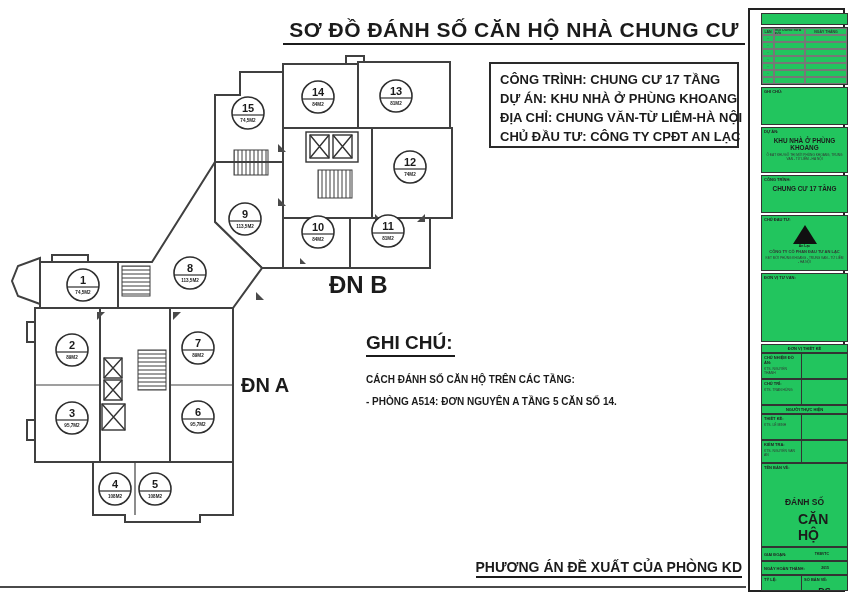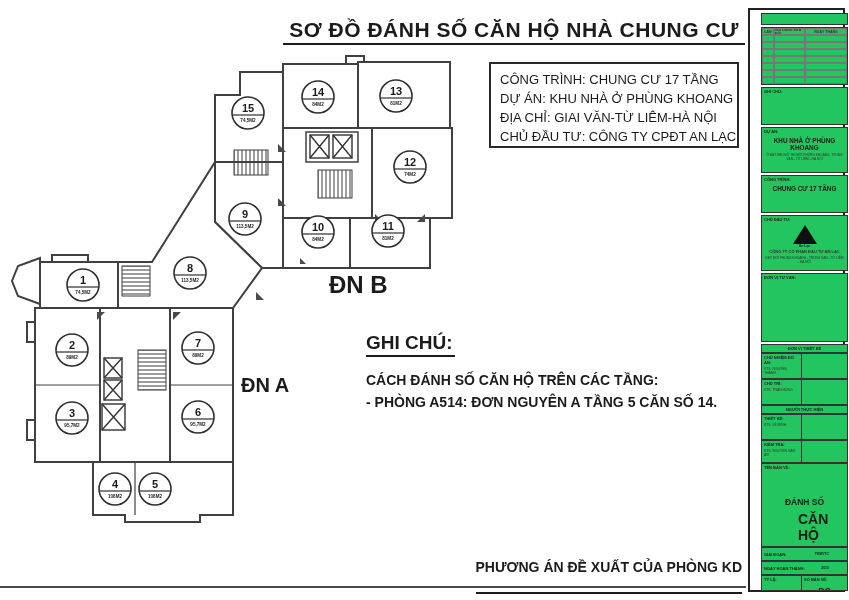--- a/index.html
+++ b/index.html
@@ -3,28 +3,28 @@
 <meta charset="utf-8">
 <style>
   html,body{margin:0;padding:0;background:#fff;width:849px;height:600px;overflow:hidden;
     font-family:"Liberation Sans",sans-serif;color:#1b1b1b;}
   #sheet{position:relative;width:849px;height:600px;background:#fff;}
   .abs{position:absolute;}
   
   #main-title{top:18px;left:0;width:745px;text-align:right;font-size:21px;font-weight:bold;letter-spacing:.5px;}
   #main-title span{border-bottom:2px solid #1b1b1b;padding:0 6px 2px 6px;}
   #info-box{top:62px;left:489px;width:250px;height:86px;border:2px solid #2a2a2a;
-    padding:6px 9px;box-sizing:border-box;font-size:13px;font-weight:normal;line-height:19px;white-space:nowrap;}
+    padding:6px 9px;box-sizing:border-box;font-size:13px;font-weight:bold;line-height:19px;white-space:nowrap;}
   #notes{top:332px;left:366px;width:375px;}
   #notes-heading{font-size:19px;font-weight:bold;display:inline-block;border-bottom:2.5px solid #1b1b1b;padding:0 2px 1px 0;margin-bottom:12px;}
-  .note-line{font-size:14px;font-weight:bold;line-height:22px;white-space:nowrap;}
+  .note-line{font-size:10px;font-weight:bold;line-height:22px;white-space:nowrap;}
   #label-dna{top:374px;left:241px;font-size:20px;font-weight:bold;}
   #label-dnb{top:271px;left:329px;font-size:24px;font-weight:bold;}
   #footer-note{top:559px;left:400px;width:342px;text-align:right;font-size:14px;font-weight:bold;}
-  #footer-note span{border-bottom:2px solid #1b1b1b;padding-bottom:17px;}
+  #footer-note span{border-bottom:2px solid #1b1b1b;padding-bottom:1px;}
   #bottom-frame{top:586px;left:0;width:746px;border-top:2px solid #4a4a4a;height:0;}
   
   #titleblock{top:8px;left:748px;width:97px;height:584px;border:2px solid #222;box-sizing:border-box;background:#fff;}
   .tb-box{position:absolute;left:11px;width:87px;border:1px solid #333;box-sizing:border-box;background:#22c55e;overflow:hidden;}
   #tb-topbox{top:3px;height:12px;}
   #tb-rev{top:17px;height:58px;display:grid;grid-template-columns:12px 31px 1fr;grid-auto-rows:1fr;}
   .rt-cell{border:.5px solid #777;font-size:3.5px;font-weight:bold;display:flex;align-items:center;justify-content:center;overflow:hidden;color:#333;}
   #tb-note{top:77px;height:38px;}
   #tb-proj{top:117px;height:46px;}
   #tb-work{top:165px;height:38px;}
@@ -230,21 +230,21 @@
       </g>
   </svg>
 
   <div class="abs" id="main-title">
     <span>SƠ ĐỒ ĐÁNH SỐ CĂN HỘ NHÀ CHUNG CƯ</span>
   </div>
 
   <div class="abs" id="info-box">
     <div>CÔNG TRÌNH: CHUNG CƯ 17 TẦNG</div>
     <div>DỰ ÁN: KHU NHÀ Ở PHÙNG KHOANG</div>
-    <div>ĐỊA CHỈ: GIAI VĂN-TỪ LIÊM-HÀ NỘI</div>
+    <div>ĐỊA CHỈ: CHUNG VĂN-TỪ LIÊM-HÀ NỘI</div>
     <div>CHỦ ĐẦU TƯ: CÔNG TY CPĐT AN LẠC</div>
   </div>
 
   <div class="abs" id="label-dnb">ĐN B</div>
   <div class="abs" id="label-dna">ĐN A</div>
 
   <div class="abs" id="notes">
     <div id="notes-heading">GHI CHÚ:</div>
     <div class="note-line">CÁCH ĐÁNH SỐ CĂN HỘ TRÊN CÁC TẦNG:</div>
     <div class="note-line">- PHÒNG A514: ĐƠN NGUYÊN A TẦNG 5 CĂN SỐ 14.</div>

